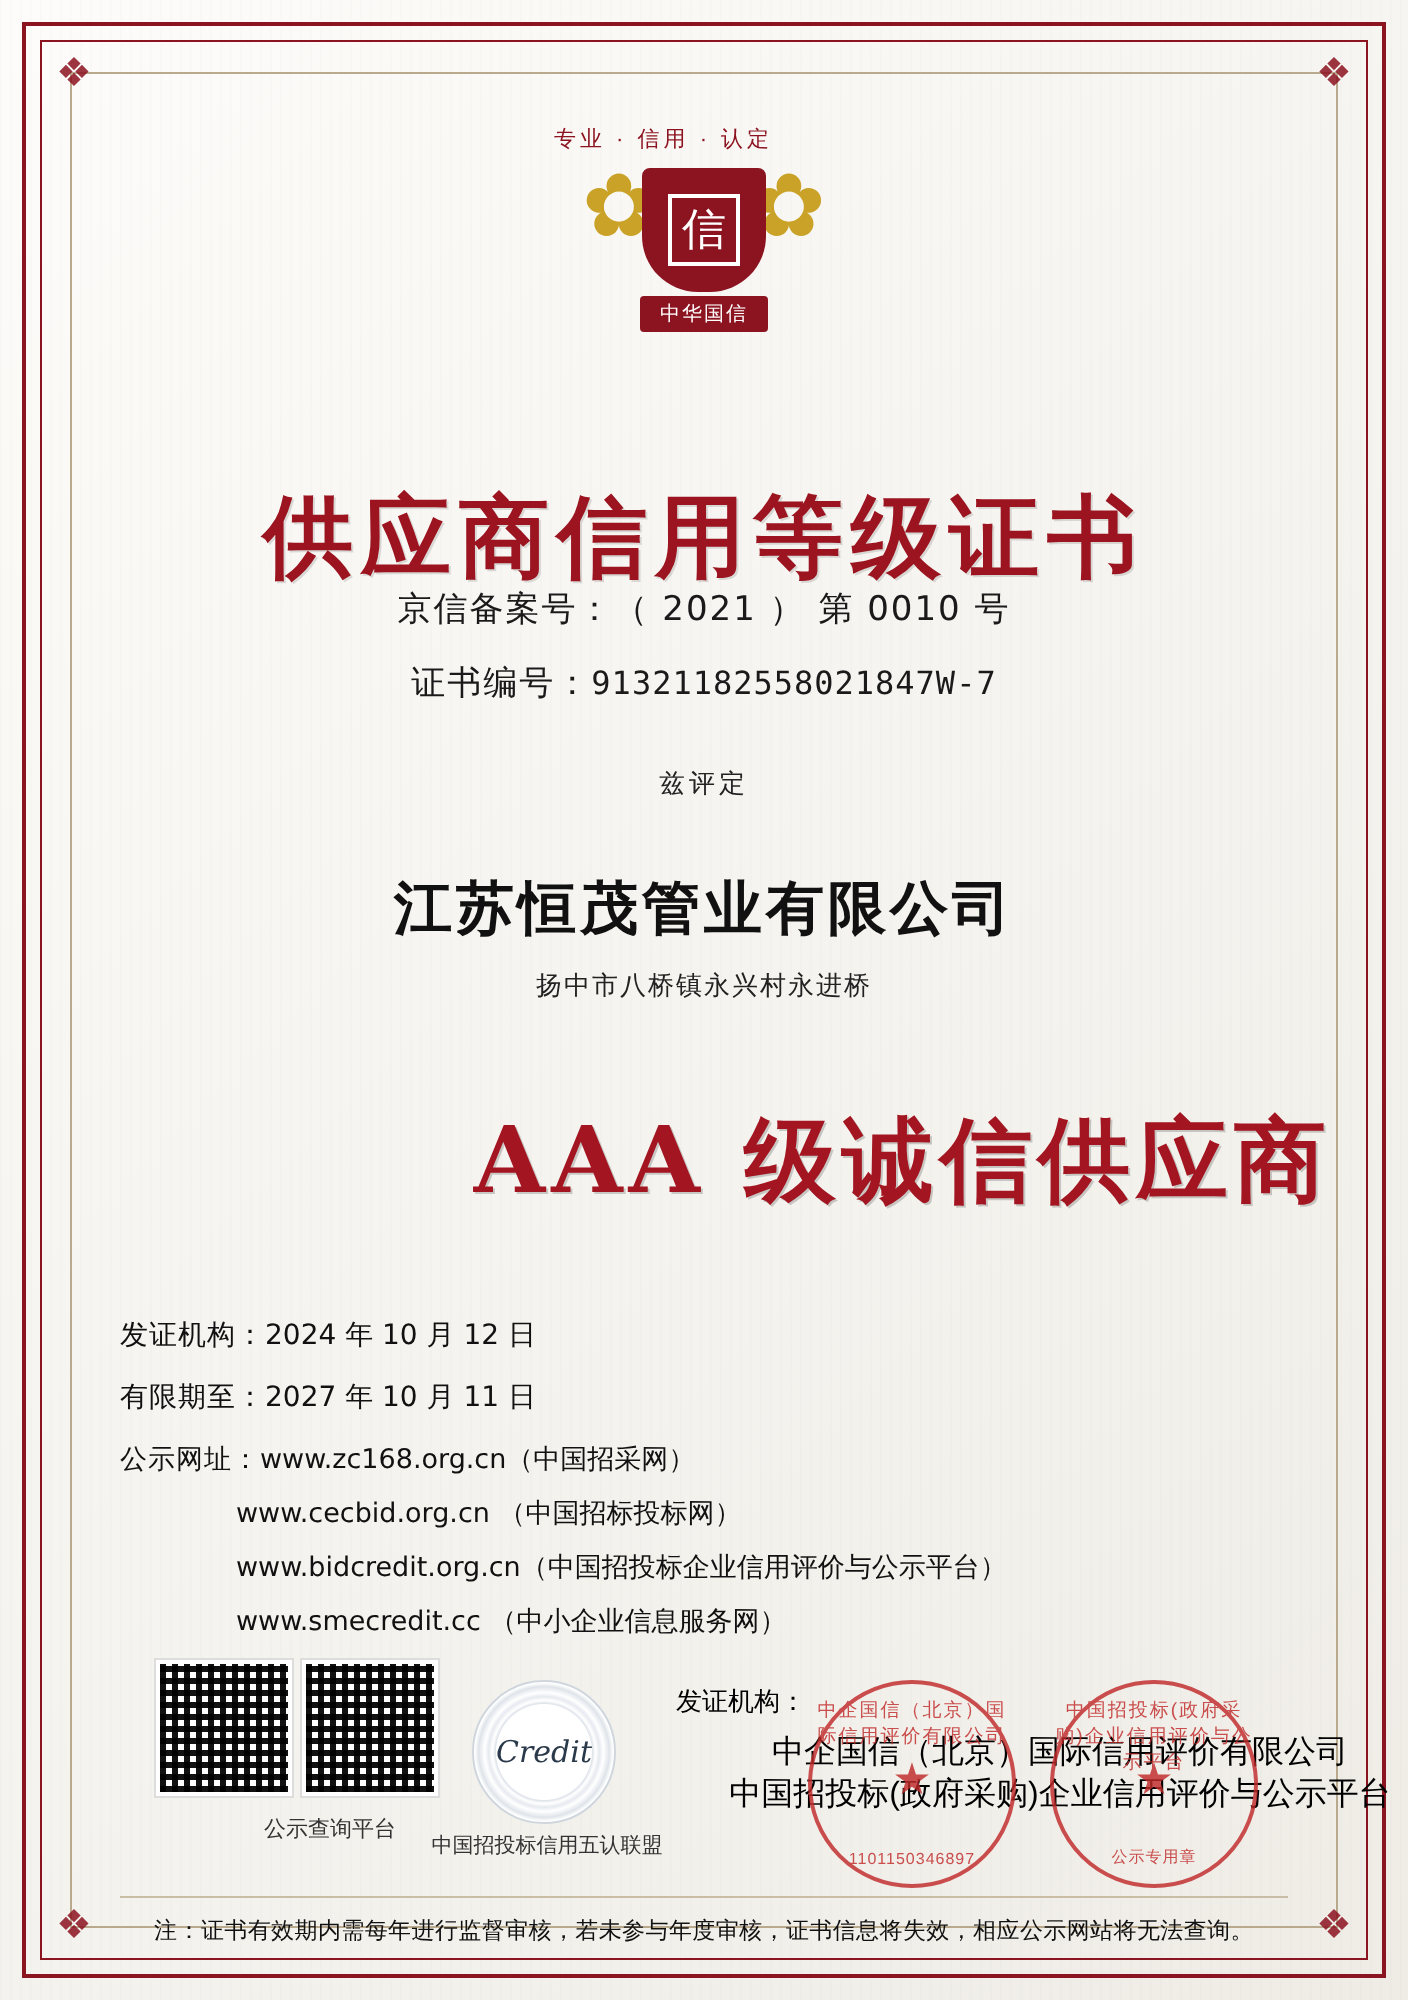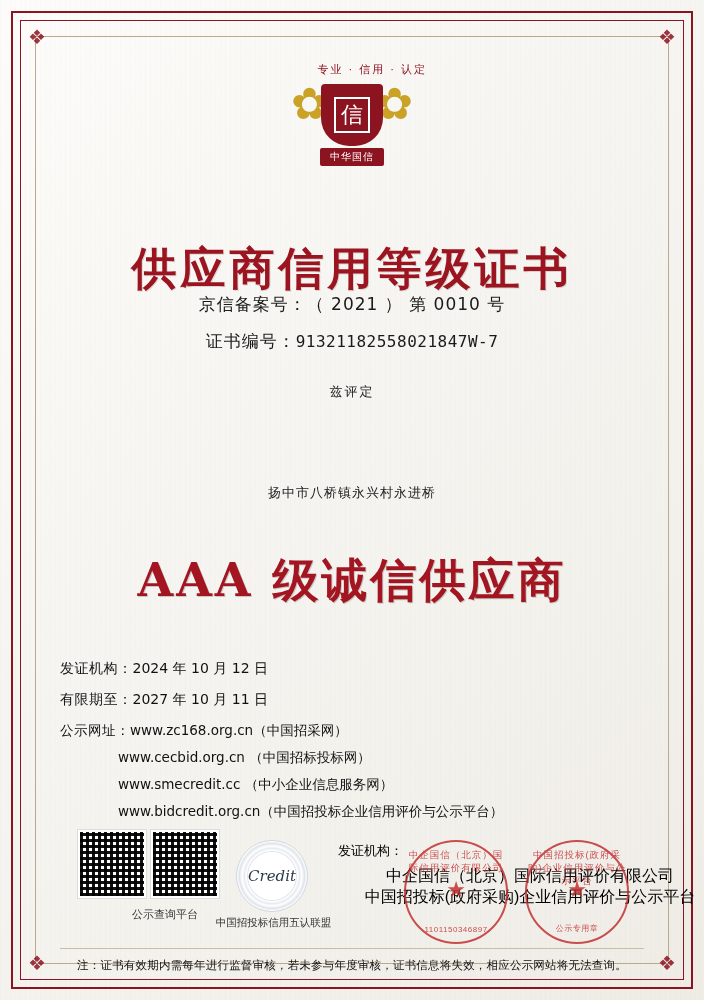--- a/index.html
+++ b/index.html
@@ -41,21 +41,21 @@
   .corner.bl { left: 24px; bottom: 24px; }
   .corner.br { right: 24px; bottom: 24px; }
 
   .content {
     position: absolute; left: 38px; top: 40px; right: 38px; bottom: 40px;
   }
 
   
   .emblem-wrap {
     position: absolute; left: 50%; top: 22px; transform: translateX(-50%);
-    width: 150px; height: 118px; text-align: right;
+    width: 150px; height: 118px; text-align: left;
   }
   .emblem-arc {
     position: absolute; left: 0; top: 0; width: 150px; height: 40px;
     font-size: 11px; color: #8c1320; letter-spacing: 2px;
   }
   .shield {
     position: absolute; left: 50%; top: 22px; transform: translateX(-50%);
     width: 62px; height: 62px; background: #8c1320;
     border-radius: 4px 4px 28px 28px;
     display: flex; align-items: center; justify-content: center;
@@ -97,21 +97,21 @@
   .cert-no .val { font-family: "DejaVu Sans Mono", monospace; font-size: 16px; letter-spacing: 0.5px;}
   .hereby { top: 343px; font-size: 13px; letter-spacing: 2px; color:#222; }
 
   .company {
     top: 395px; font-size: 29px; font-weight: bold; letter-spacing: 2px;
     font-family: "DejaVu Sans", sans-serif; color: #111;
   }
   .address { top: 444px; font-size: 13px; letter-spacing: 1px; color: #222; }
 
   .grade {
-    position: absolute; left: 0; right: 0; top: 510px; text-align: center;
+    position: absolute; left: 0; right: 0; top: 510px; text-align: right;
     font-family: "DejaVu Serif", serif;
     font-size: 46px; font-weight: bold; letter-spacing: 3px;
     color: #a31521;
     text-shadow: 1px 1px 0 rgba(0,0,0,0.18);
   }
 
   
   .info {
     position: absolute; left: 22px; top: 613px; font-size: 14px; color: #111;
     font-family: "DejaVu Sans", sans-serif; line-height: 31px;
@@ -206,43 +206,44 @@
     <div class="line-row filing-no">
       <span>京信备案号：</span><span>（ 2021 ） 第 0010 号</span>
     </div>
 
     <div class="line-row cert-no">
       <span>证书编号：</span><span class="val">91321182558021847W-7</span>
     </div>
 
     <div class="line-row hereby">兹评定</div>
 
+    <div class="line-row company">江苏恒茂管业有限公司</div>
     <div class="line-row address">扬中市八桥镇永兴村永进桥</div>
 
     <div class="grade">AAA 级诚信供应商</div>
 
     <div class="info">
       <div class="row">
         <span class="lbl">发证机构：</span><span>2024 年 10 月 12 日</span>
       </div>
       <div class="row">
         <span class="lbl">有限期至：</span><span>2027 年 10 月 11 日</span>
       </div>
       <div class="sites">
         <div class="row">
           <span class="lbl">公示网址：</span><span>www.zc168.org.cn（中国招采网）</span>
         </div>
         <div class="row indent">
           <span>www.cecbid.org.cn （中国招标投标网）</span>
         </div>
         <div class="row indent">
+          <span>www.bidcredit.org.cn（中国招投标企业信用评价与公示平台）</span>
+        </div>
+        <div class="row indent">
           <span>www.smecredit.cc （中小企业信息服务网）</span>
-        </div>
-        <div class="row indent">
-          <span>www.bidcredit.org.cn（中国招投标企业信用评价与公示平台）</span>
         </div>
       </div>
     </div>
 
     <div class="qr"></div>
     <div class="qr qr2"></div>
     <div class="qr-caption">公示查询平台</div>
 
     <div class="credit-seal">
       <span>Credit</span>

